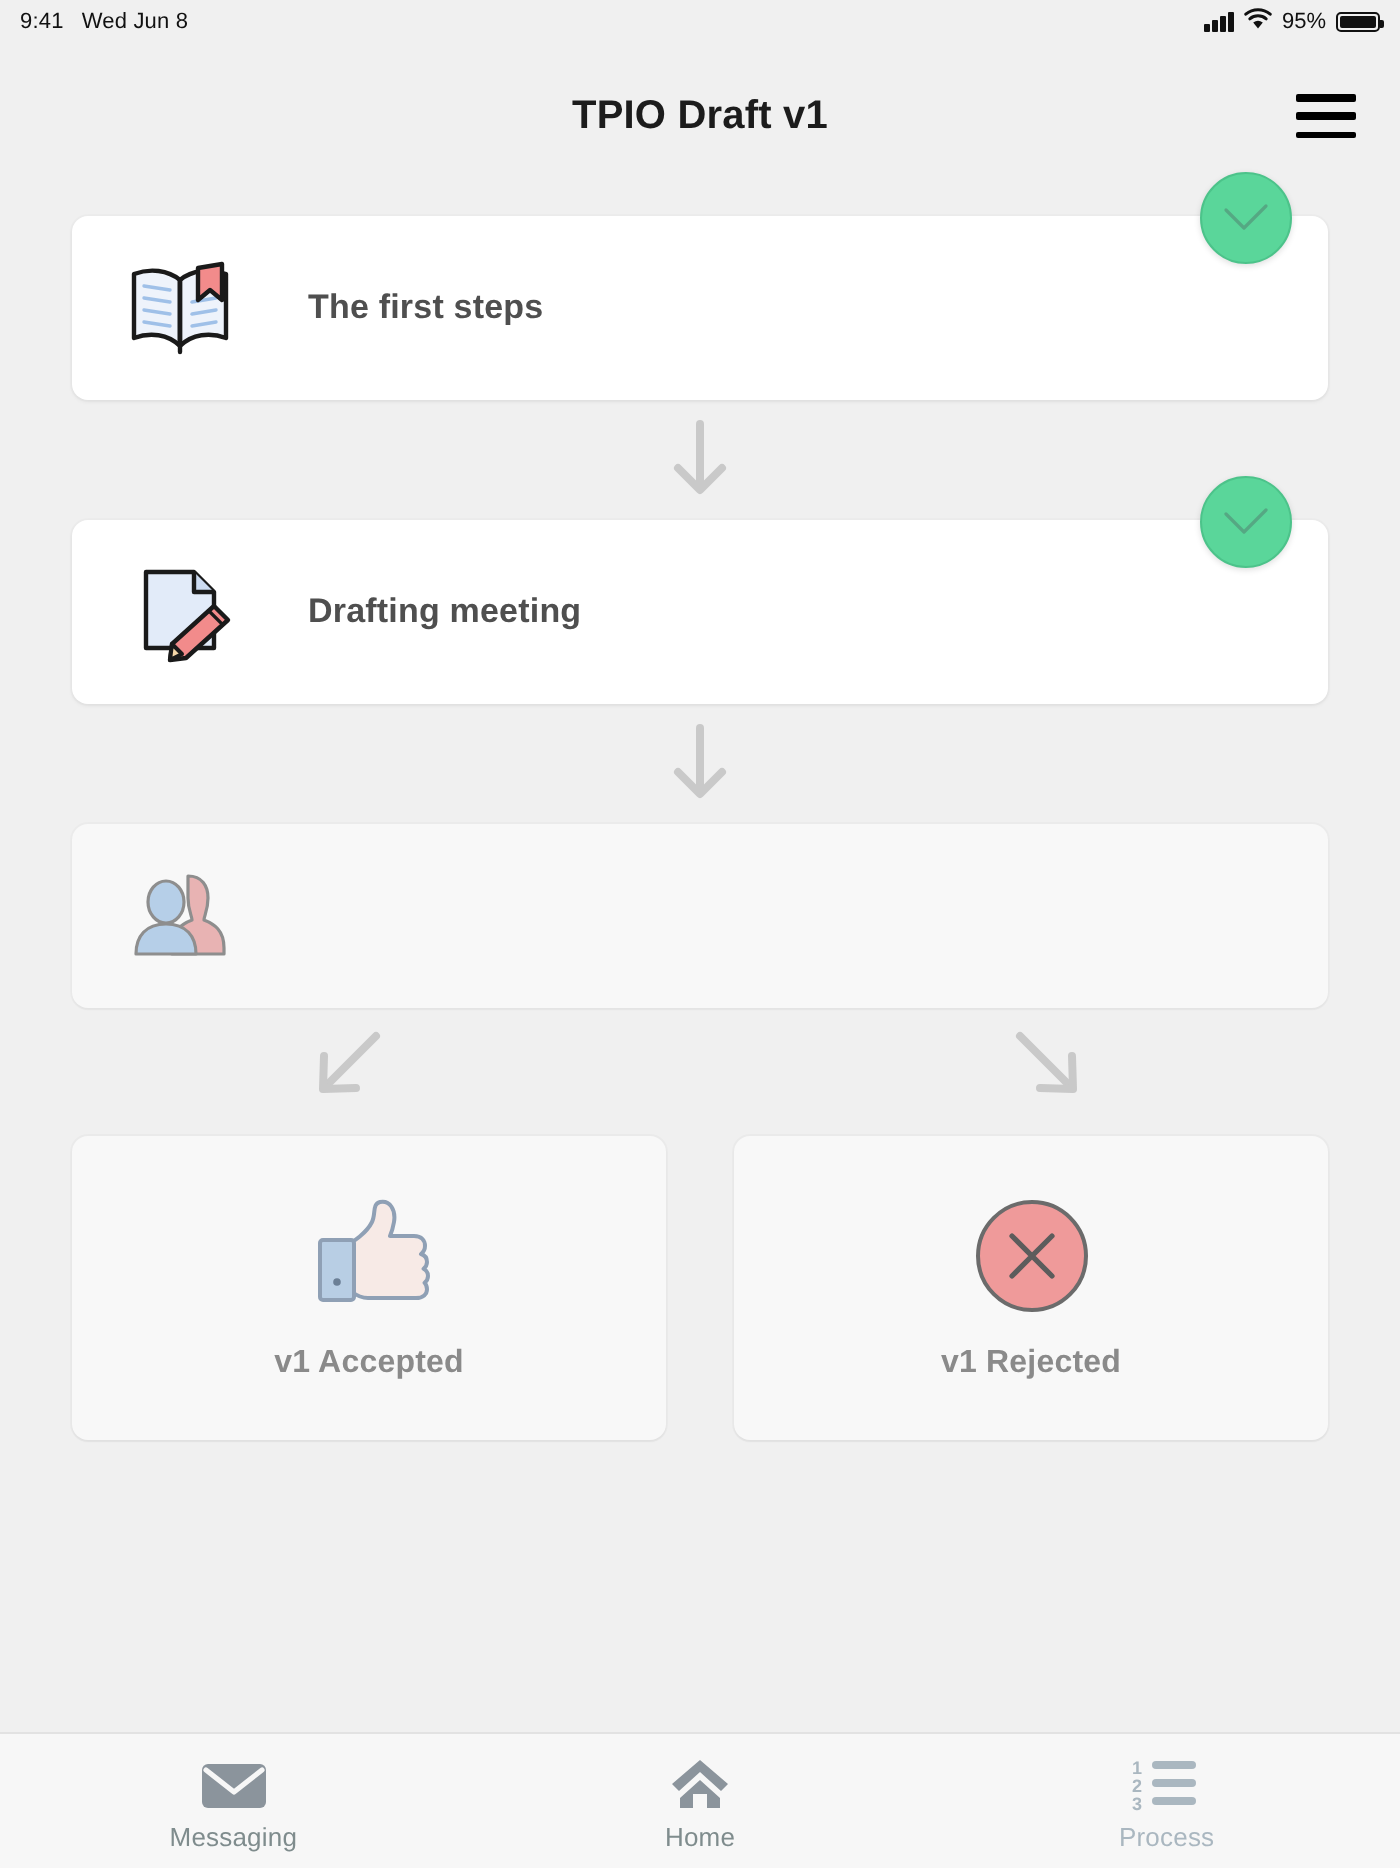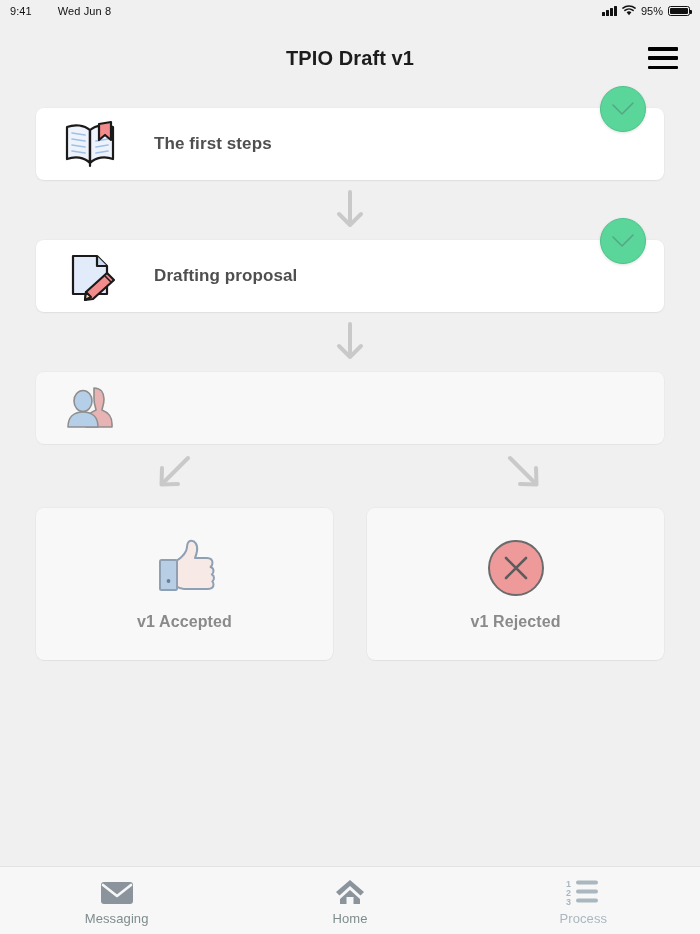--- a/index.html
+++ b/index.html
@@ -33,21 +33,21 @@
     display: flex;
     align-items: center;
     padding: 0 10px;
     font-size: 11px;
     color: #111;
     background: #f0f0f0;
   }
   .status-left {
     display: flex;
     align-items: center;
-    gap: 26px;
+    gap: 9px;
   }
   .status-right {
     margin-left: auto;
     display: flex;
     align-items: center;
     gap: 5px;
   }
   .status-time { font-weight: 400; letter-spacing: .1px; }
   .status-date { font-weight: 400; letter-spacing: .1px; }
 
@@ -117,21 +117,21 @@
     flex: 1 1 auto;
     padding: 14px 36px 0 36px;
     position: relative;
   }
 
   .step-wrap { position: relative; }
 
   .step-card {
     background: #ffffff;
     border-radius: 8px;
-    height: 72px;
+    height: 92px;
     display: flex;
     align-items: center;
     padding: 16px 26px;
     box-shadow: 0 1px 2px rgba(0,0,0,.06), 0 0 0 1px rgba(0,0,0,.015);
     position: relative;
     z-index: 1;
   }
   .step-card.inactive {
     background: #f8f8f8;
     box-shadow: 0 1px 1px rgba(0,0,0,.03), 0 0 0 1px rgba(0,0,0,.02);
@@ -338,21 +338,21 @@
           <svg width="52" height="52" viewBox="0 0 52 52">
             <path d="M8 6 L32 6 L42 16 L42 44 L8 44 Z" fill="#e2ebf9" stroke="#1a1a1a" stroke-width="2.2" stroke-linejoin="round"></path>
             <path d="M32 6 L32 16 L42 16" fill="#cddcf2" stroke="#1a1a1a" stroke-width="2.2" stroke-linejoin="round"></path>
             <g transform="rotate(0)">
               <path d="M42 23 L49 30 L28 49 L20 50 L21 42 Z" fill="#f28b8b" stroke="#1a1a1a" stroke-width="2.2" stroke-linejoin="round"></path>
               <path d="M20 50 L21 42 L26 47 Z" fill="#f5d7a8" stroke="#1a1a1a" stroke-width="2" stroke-linejoin="round"></path>
               <path d="M40 26 L46 32" stroke="#1a1a1a" stroke-width="1.6"></path>
             </g>
           </svg>
         </div>
-        <div class="step-label">Drafting proposal</div>
+        <div class="step-label">Drafting meeting</div>
       </div>
     </div>
 
     <div class="connector">
       <svg width="30" height="40" viewBox="0 0 30 40">
         <path d="M15 2 L15 34" stroke="#c9c9c9" stroke-width="4" stroke-linecap="round"></path>
         <path d="M4 24 L15 35 L26 24" stroke="#c9c9c9" stroke-width="4" fill="none" stroke-linecap="round" stroke-linejoin="round"></path>
       </svg>
     </div>
 

